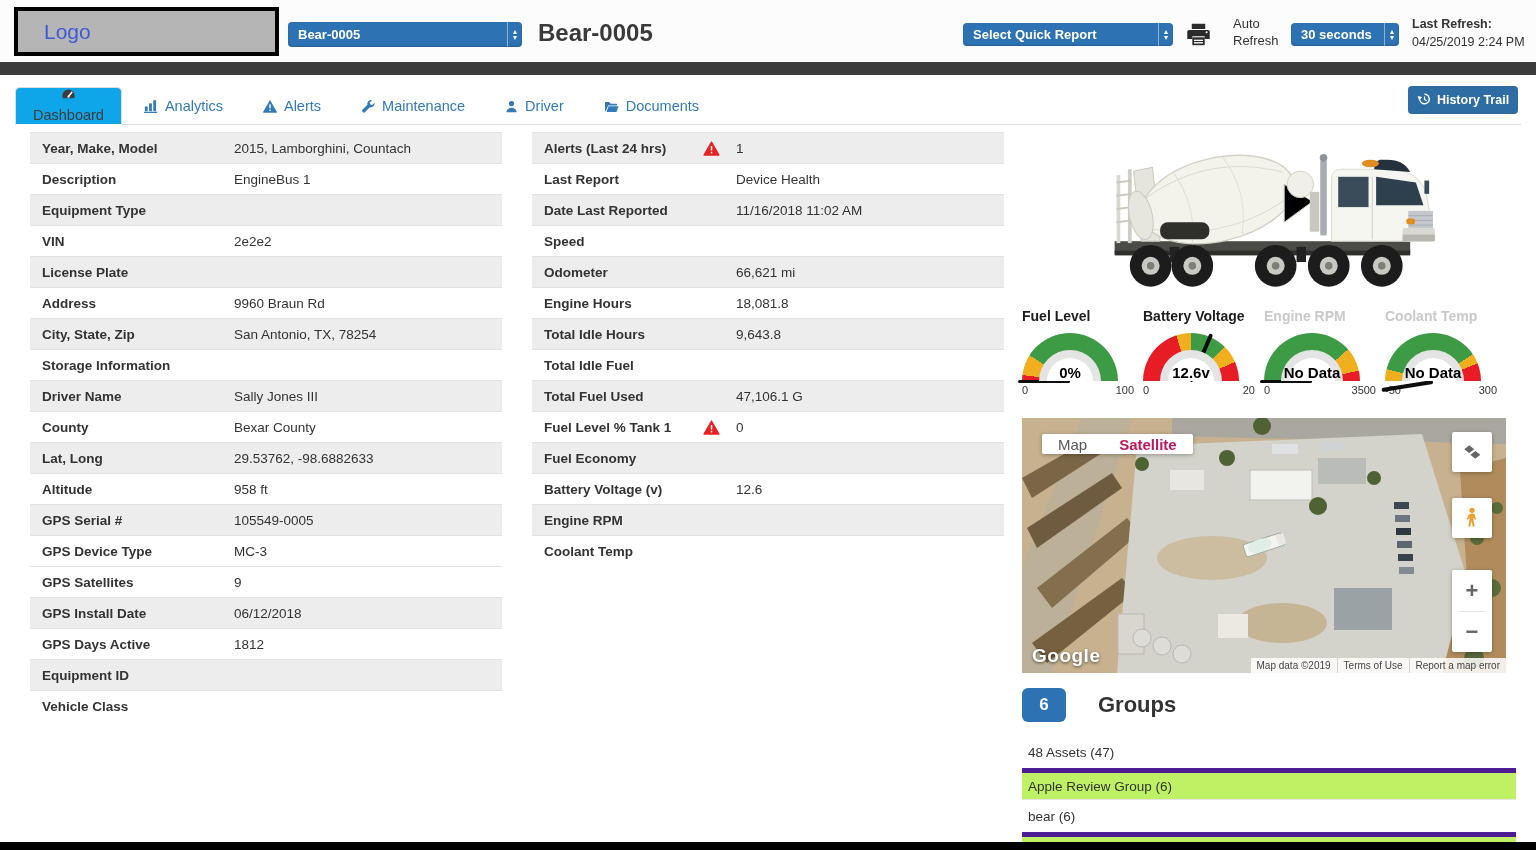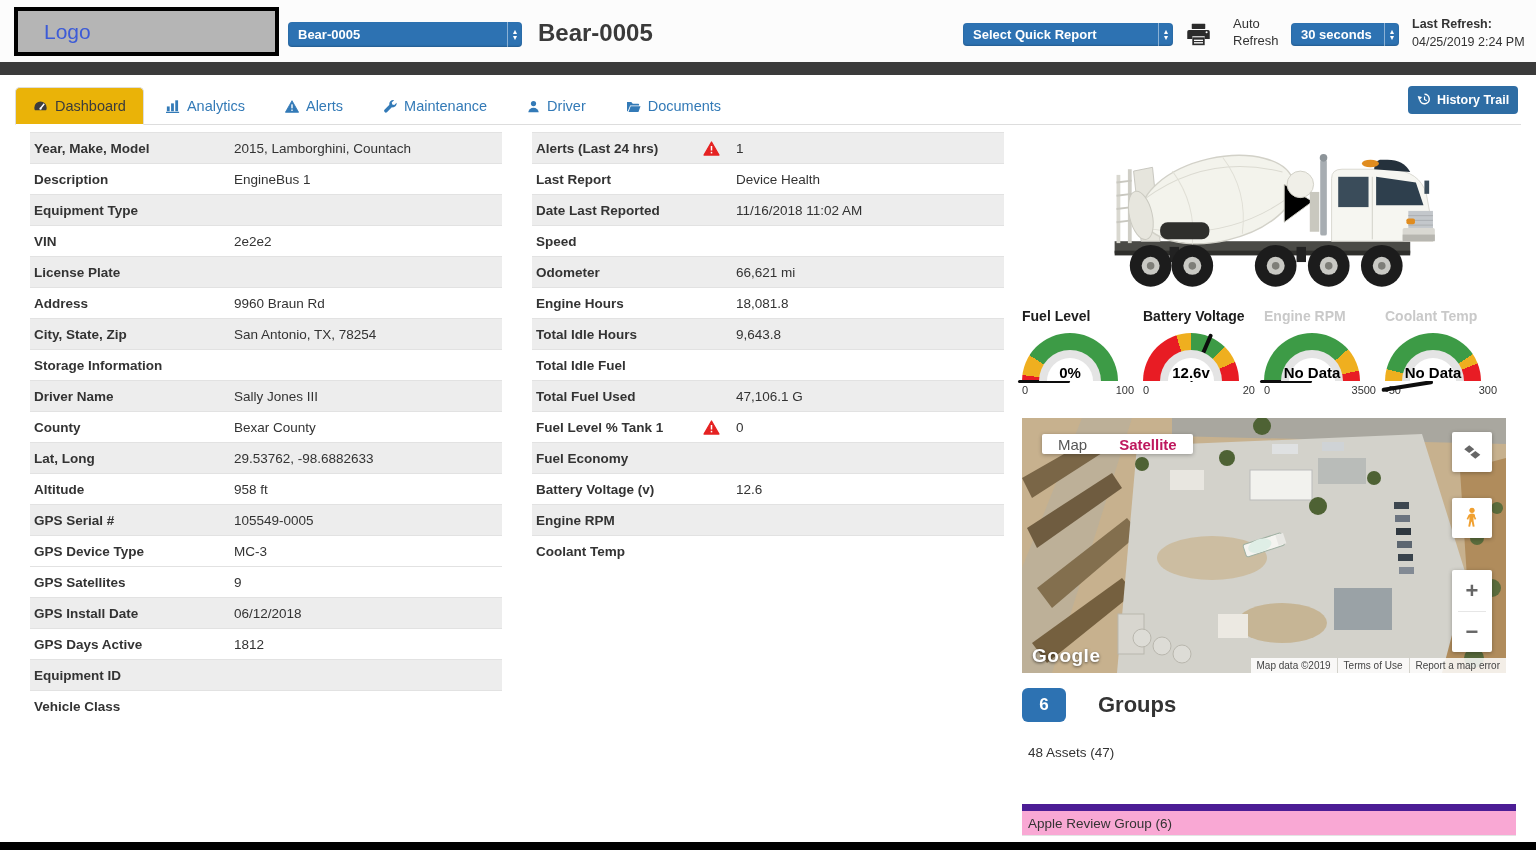--- a/index.html
+++ b/index.html
@@ -26,35 +26,35 @@
   .auto-refresh { position:absolute; left:1233px; top:15px; font-size:13px; color:#333; line-height:17px; }
   .interval-select { left:1291px; top:23px; width:108px; height:23px; }
   .last-refresh { position:absolute; left:1412px; top:15px; font-size:12.5px; line-height:18px; color:#333; }
   .last-refresh b { display:block; }
 
   
   .tabs-underline { position:absolute; left:15px; width:1506px; top:124px; border-bottom:1px solid #ddd; }
   .tabs { position:absolute; left:15px; top:87px; height:38px; display:flex; gap:4px; z-index:2; }
   .tab { display:flex; align-items:center; gap:7px; padding:0 17px; font-size:14.5px; color:#337ab7;
          cursor:pointer; border:1px solid transparent; }
-  .tab.active { background:#eab308; color:#3c3c3c; border:1px solid #ddd; border-bottom:1px solid #fff;
-                border-radius:5px 5px 0 0; }
+  .tab.active { background:#0ea5e9; color:#3c3c3c; border:1px solid #ddd; border-bottom:1px solid #fff;
+                border-radius:5px 5px 0 0;flex-direction:column; }
   .tab svg { display:block; }
   .history-btn { position:absolute; left:1408px; top:86px; width:110px; height:28px; background:#2e6da4;
                  border-radius:4px; color:#fff; font-size:12.5px; font-weight:bold; display:flex;
                  align-items:center; justify-content:center; gap:6px; cursor:pointer; z-index:2; }
 
   
   .info-table { position:absolute; top:132px; width:472px; }
   #vehicle-info-table { left:30px; }
   #status-info-table { left:532px; }
   .info-row { display:flex; align-items:center; height:31px; border-top:1px solid #e2e2e2;
               font-size:13.5px; color:#333; background:#fff; }
   .info-row.odd { background:#ededed; }
-  .row-label { width:204px; padding-left:4px; font-weight:bold; display:flex; align-items:center; }
+  .row-label { width:204px; padding-left:12px; font-weight:bold; display:flex; align-items:center; }
   .warning-icon { margin-left:auto; margin-right:16px; display:inline-flex; }
   .row-value { flex:1; }
 
   
   .truck-wrap { position:absolute; left:1090px; top:133px; width:360px; height:170px; }
   .gauges-row { position:absolute; left:1022px; top:308px; width:484px; display:flex; }
   .gauge { width:121px; display:flex; flex-direction:column; align-items:flex-start; }
   .gauge-title { font-size:14px; font-weight:bold; color:#1d1d1d; margin-bottom:9px; white-space:nowrap; }
   .gauge-title.disabled { color:#c9c9c9; }
   .gauge-arc { position:relative; width:96px; height:48px; }
@@ -92,21 +92,21 @@
   .map-attrib span { background:rgba(255,255,255,.85); padding:2px 6px; margin-left:1px; white-space:nowrap; }
 
   
   .groups-header { position:absolute; left:1022px; top:688px; display:flex; align-items:center; }
   .groups-badge { width:44px; height:34px; background:#2d72b2; border-radius:6px; color:#fff;
                   font-weight:bold; font-size:17px; display:flex; align-items:center; justify-content:center; }
   .groups-title { margin-left:32px; font-size:22px; font-weight:bold; color:#333; }
   .groups-list { position:absolute; left:1022px; top:736px; width:494px; }
   .group-row { height:32px; display:flex; align-items:center; padding-left:6px; font-size:13.5px;
                color:#333; cursor:pointer; background:#fff; }
-  .group-row.alt { background:#f9a8d4; border-top:7px solid #4c1d95; border-bottom:1px solid #e4e4e4;margin-top:36px; }
+  .group-row.alt { background:#bef264; border-top:5px solid #4c1d95; border-bottom:1px solid #e4e4e4; }
 
   .bottom-black { position:absolute; left:0; top:842px; width:1536px; height:8px; background:#000; z-index:9; }
 </style>
 </head>
 <body>
 
 <div class="stage">
 
   <div class="header">
     <div class="logo-box">

